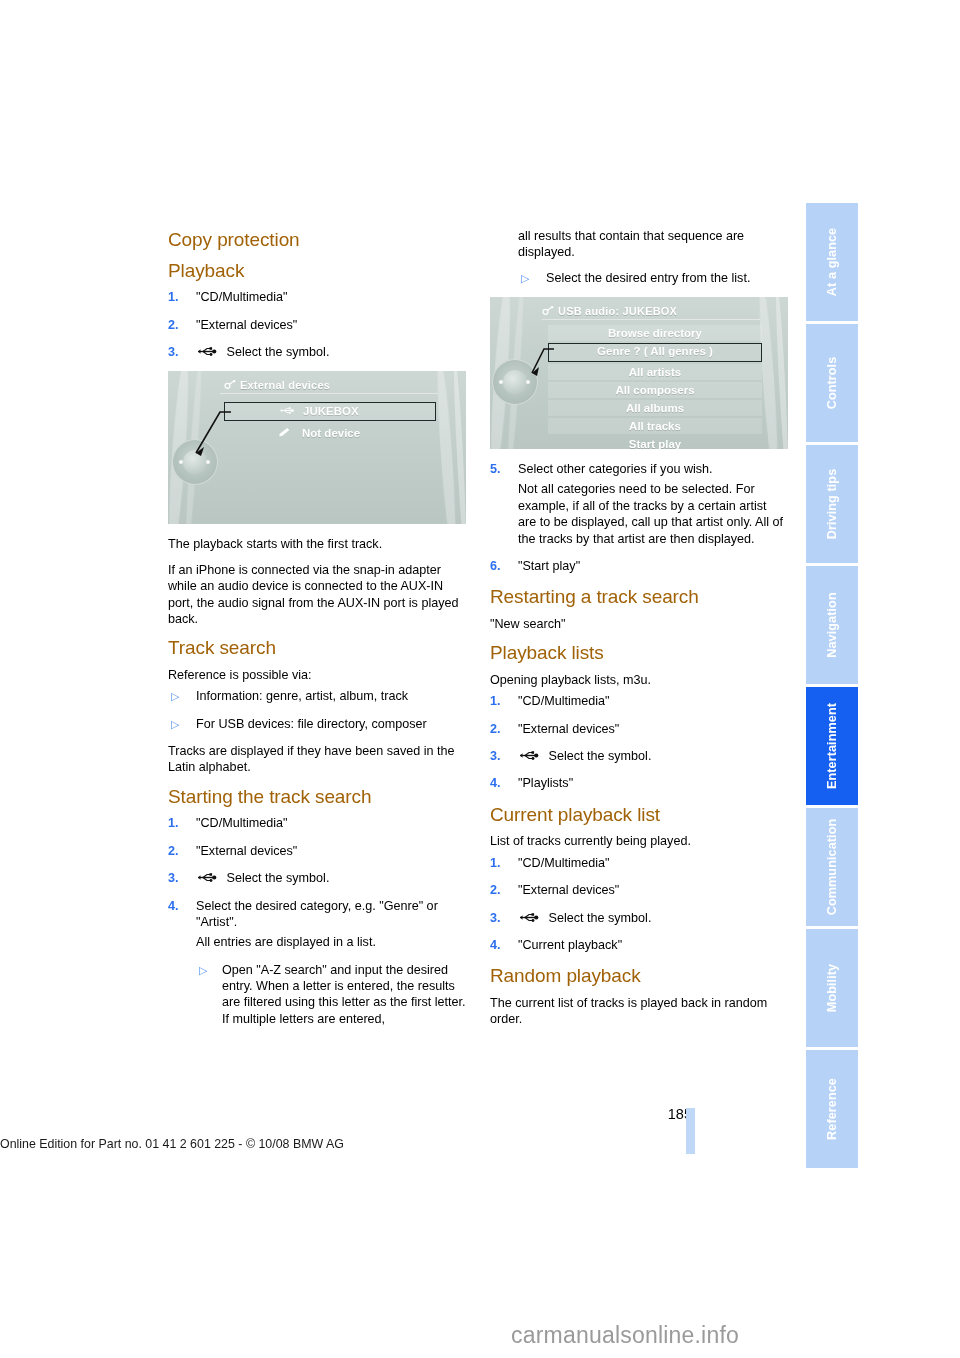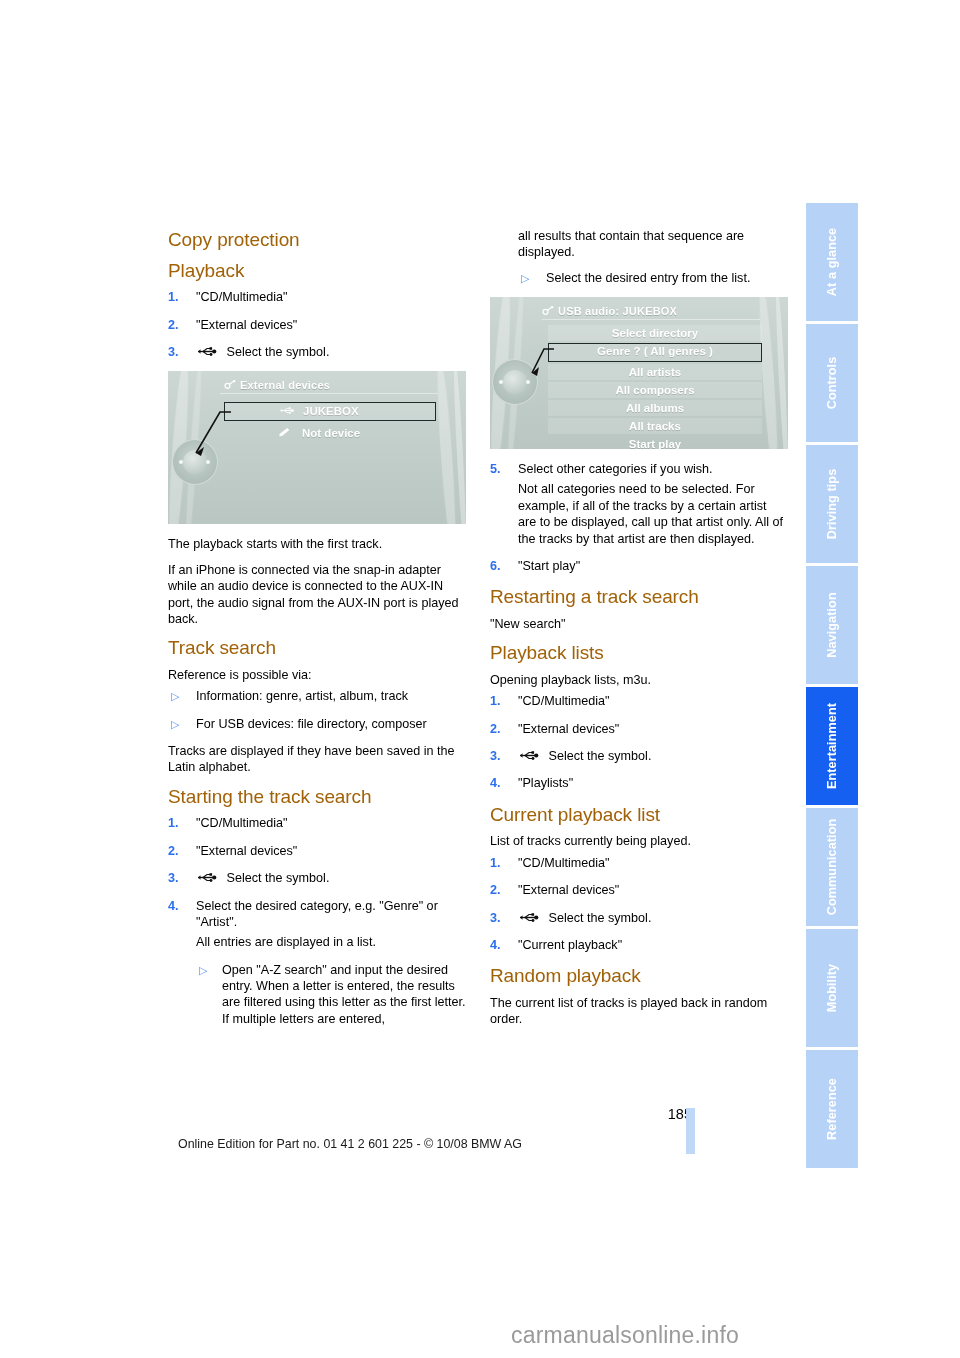--- a/index.html
+++ b/index.html
@@ -168,21 +168,21 @@
   }
   .tab.active { background: #1560F0; }
 
   
   .pagenum {
     position: absolute; right: 268px; top: 1106px;
     font-size: 14.5px; color:#000; font-weight: normal;
   }
   .footline {
     position: absolute; left: 0; right: 0; top: 1137px;
-    text-align: center; font-size: 12.4px; color: #1a1a1a;
+    font-size: 12.4px; color: #1a1a1a;
     width: 700px;
   }
   .footbar {
     position:absolute; left: 686px; top: 1108px;
     width: 9px; height: 46px; background: #BFD8F8;
   }
   .watermark {
     position: absolute; left: 0; right: 0; top: 1306px;
     text-align: center; color: #9a9a9a; font-size: 23px;
     letter-spacing: 0.2px;
@@ -366,21 +366,21 @@
             <circle cx="4" cy="7" r="3" fill="none" stroke="#fff" stroke-width="1.4"></circle>
             <path d="M6.5 5 L12 1" stroke="#fff" stroke-width="1.4" fill="none"></path>
             <circle cx="12" cy="1.4" r="1.4" fill="#fff"></circle>
           </svg>
         </span><span>USB audio: JUKEBOX</span>
       </div>
       <div class="shot-hdr-rule"></div>
 
       <div class="menu" style="top:28px;left:58px;right:26px;">
         <div class="menu-item">
-          <span>Select directory</span>
+          <span>Browse directory</span>
         </div>
         <div class="menu-item sel" style="height:19px;line-height:15px;">
           <span>Genre ? ( All genres )</span>
         </div>
         <div class="menu-item">
           <span>All artists</span>
         </div>
         <div class="menu-item">
           <span>All composers</span>
         </div>

